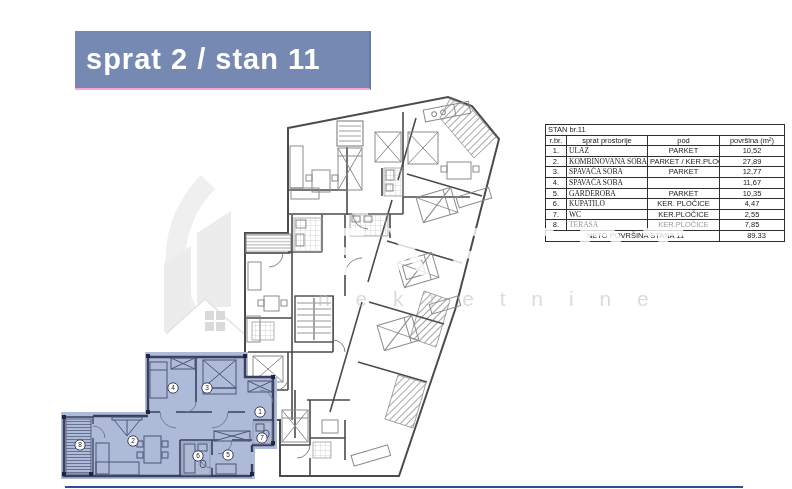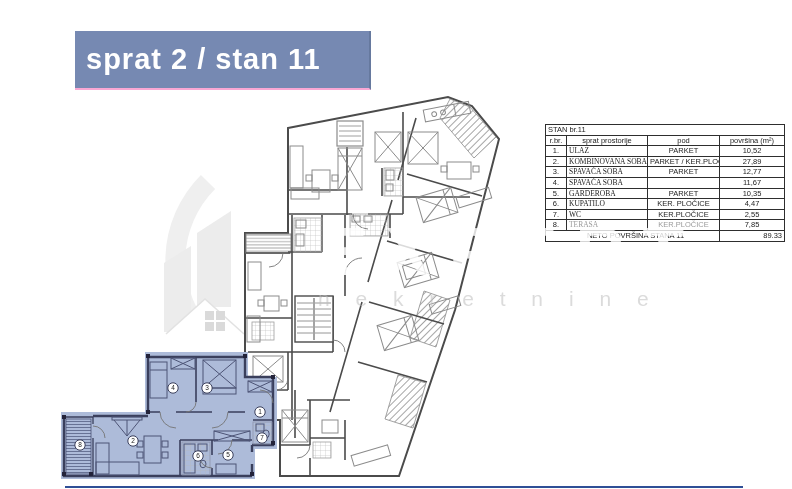--- a/index.html
+++ b/index.html
@@ -18,21 +18,21 @@
   #area-table td,#area-table th{border:1px solid #2e2e2e;padding:0 2px;line-height:9.6px;
               height:9.6px;overflow:hidden;white-space:nowrap;font-weight:normal;}
   #area-table .t-title{text-align:left;}
   #area-table th{text-align:center;}
   #area-table .c-num{text-align:center;}
   #area-table .c-name{text-align:left;font-family:Liberation Serif, serif;}
   #area-table .c-floor{text-align:center;}
   #area-table .c-area{text-align:center;}
   #area-table tr.muted .c-name,#area-table tr.muted .c-floor{color:#9a9a9a;}
   #area-table .total-label{text-align:center;padding-left:8px;}
-  #area-table .total-value{text-align:right;padding-left:11px;}
+  #area-table .total-value{text-align:center;padding-left:11px;}
   
   #wm-brand{position:absolute;left:322px;top:212px;font-size:68px;font-weight:bold;
             letter-spacing:18px;color:rgba(255,255,255,0.80);pointer-events:none;}
   #wm-sub{position:absolute;left:318px;top:287px;font-size:21px;letter-spacing:10px;
           color:rgba(190,190,190,0.55);pointer-events:none;}
   
   #bottom-rule{position:absolute;left:65px;top:486px;width:678px;height:2px;background:#2f4f96;}
   
   .wallA{stroke:#4b4b4b;stroke-width:1.6;fill:none;}
   .wallH{stroke:#3a3f5c;fill:none;}

